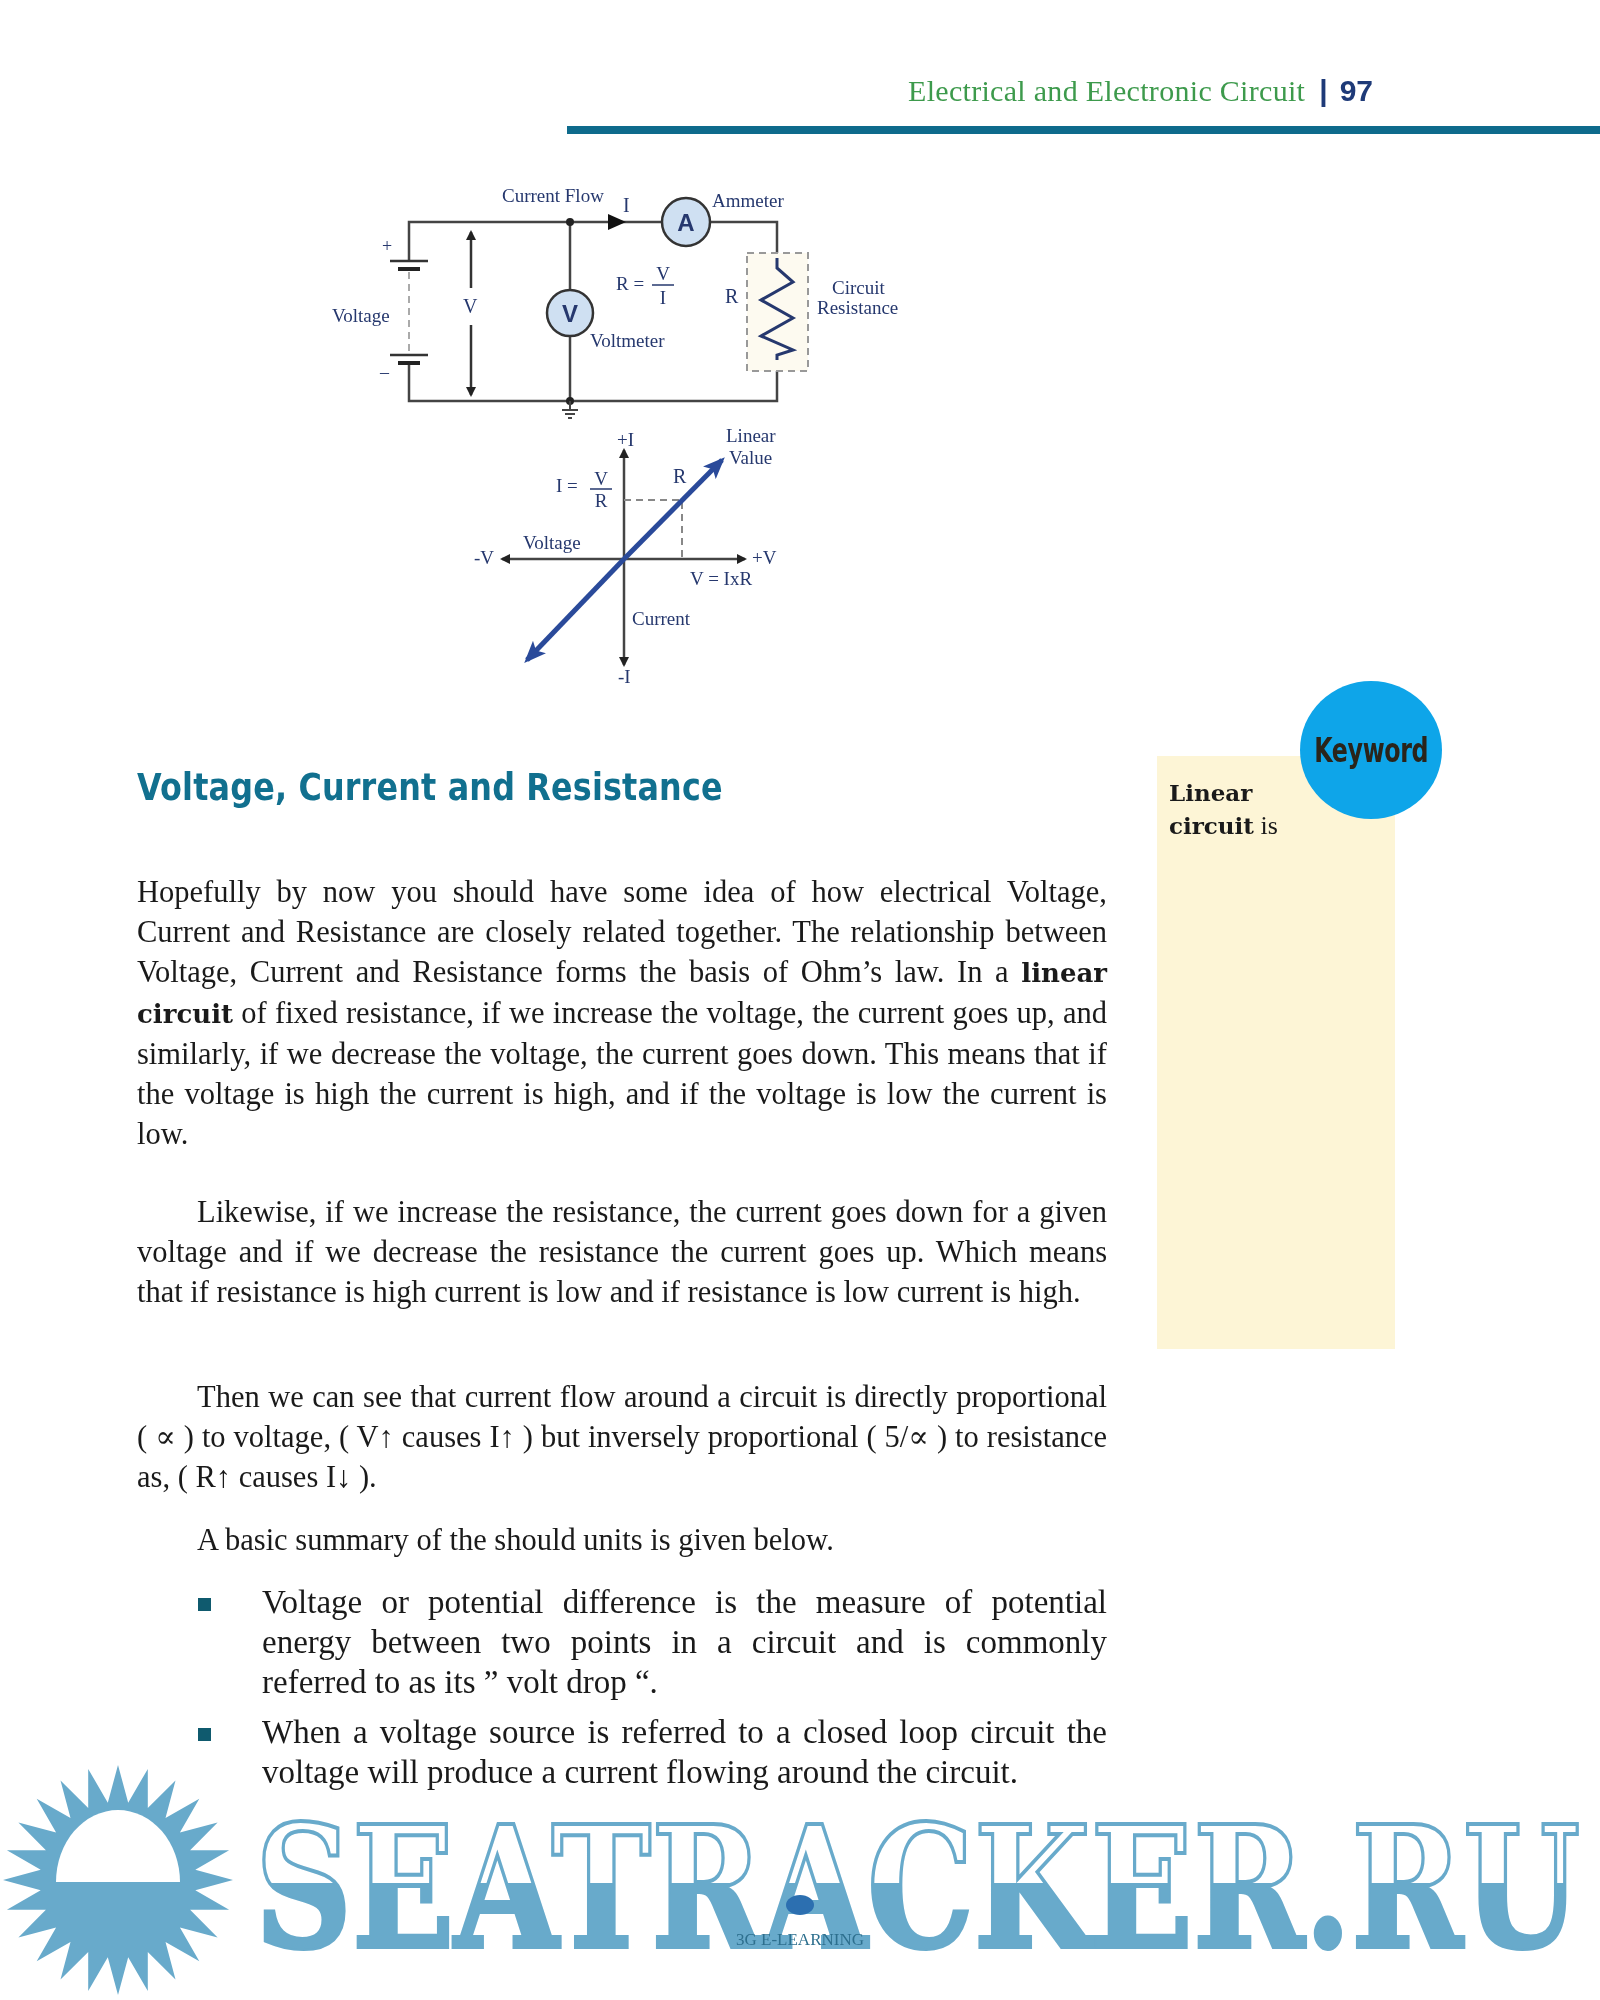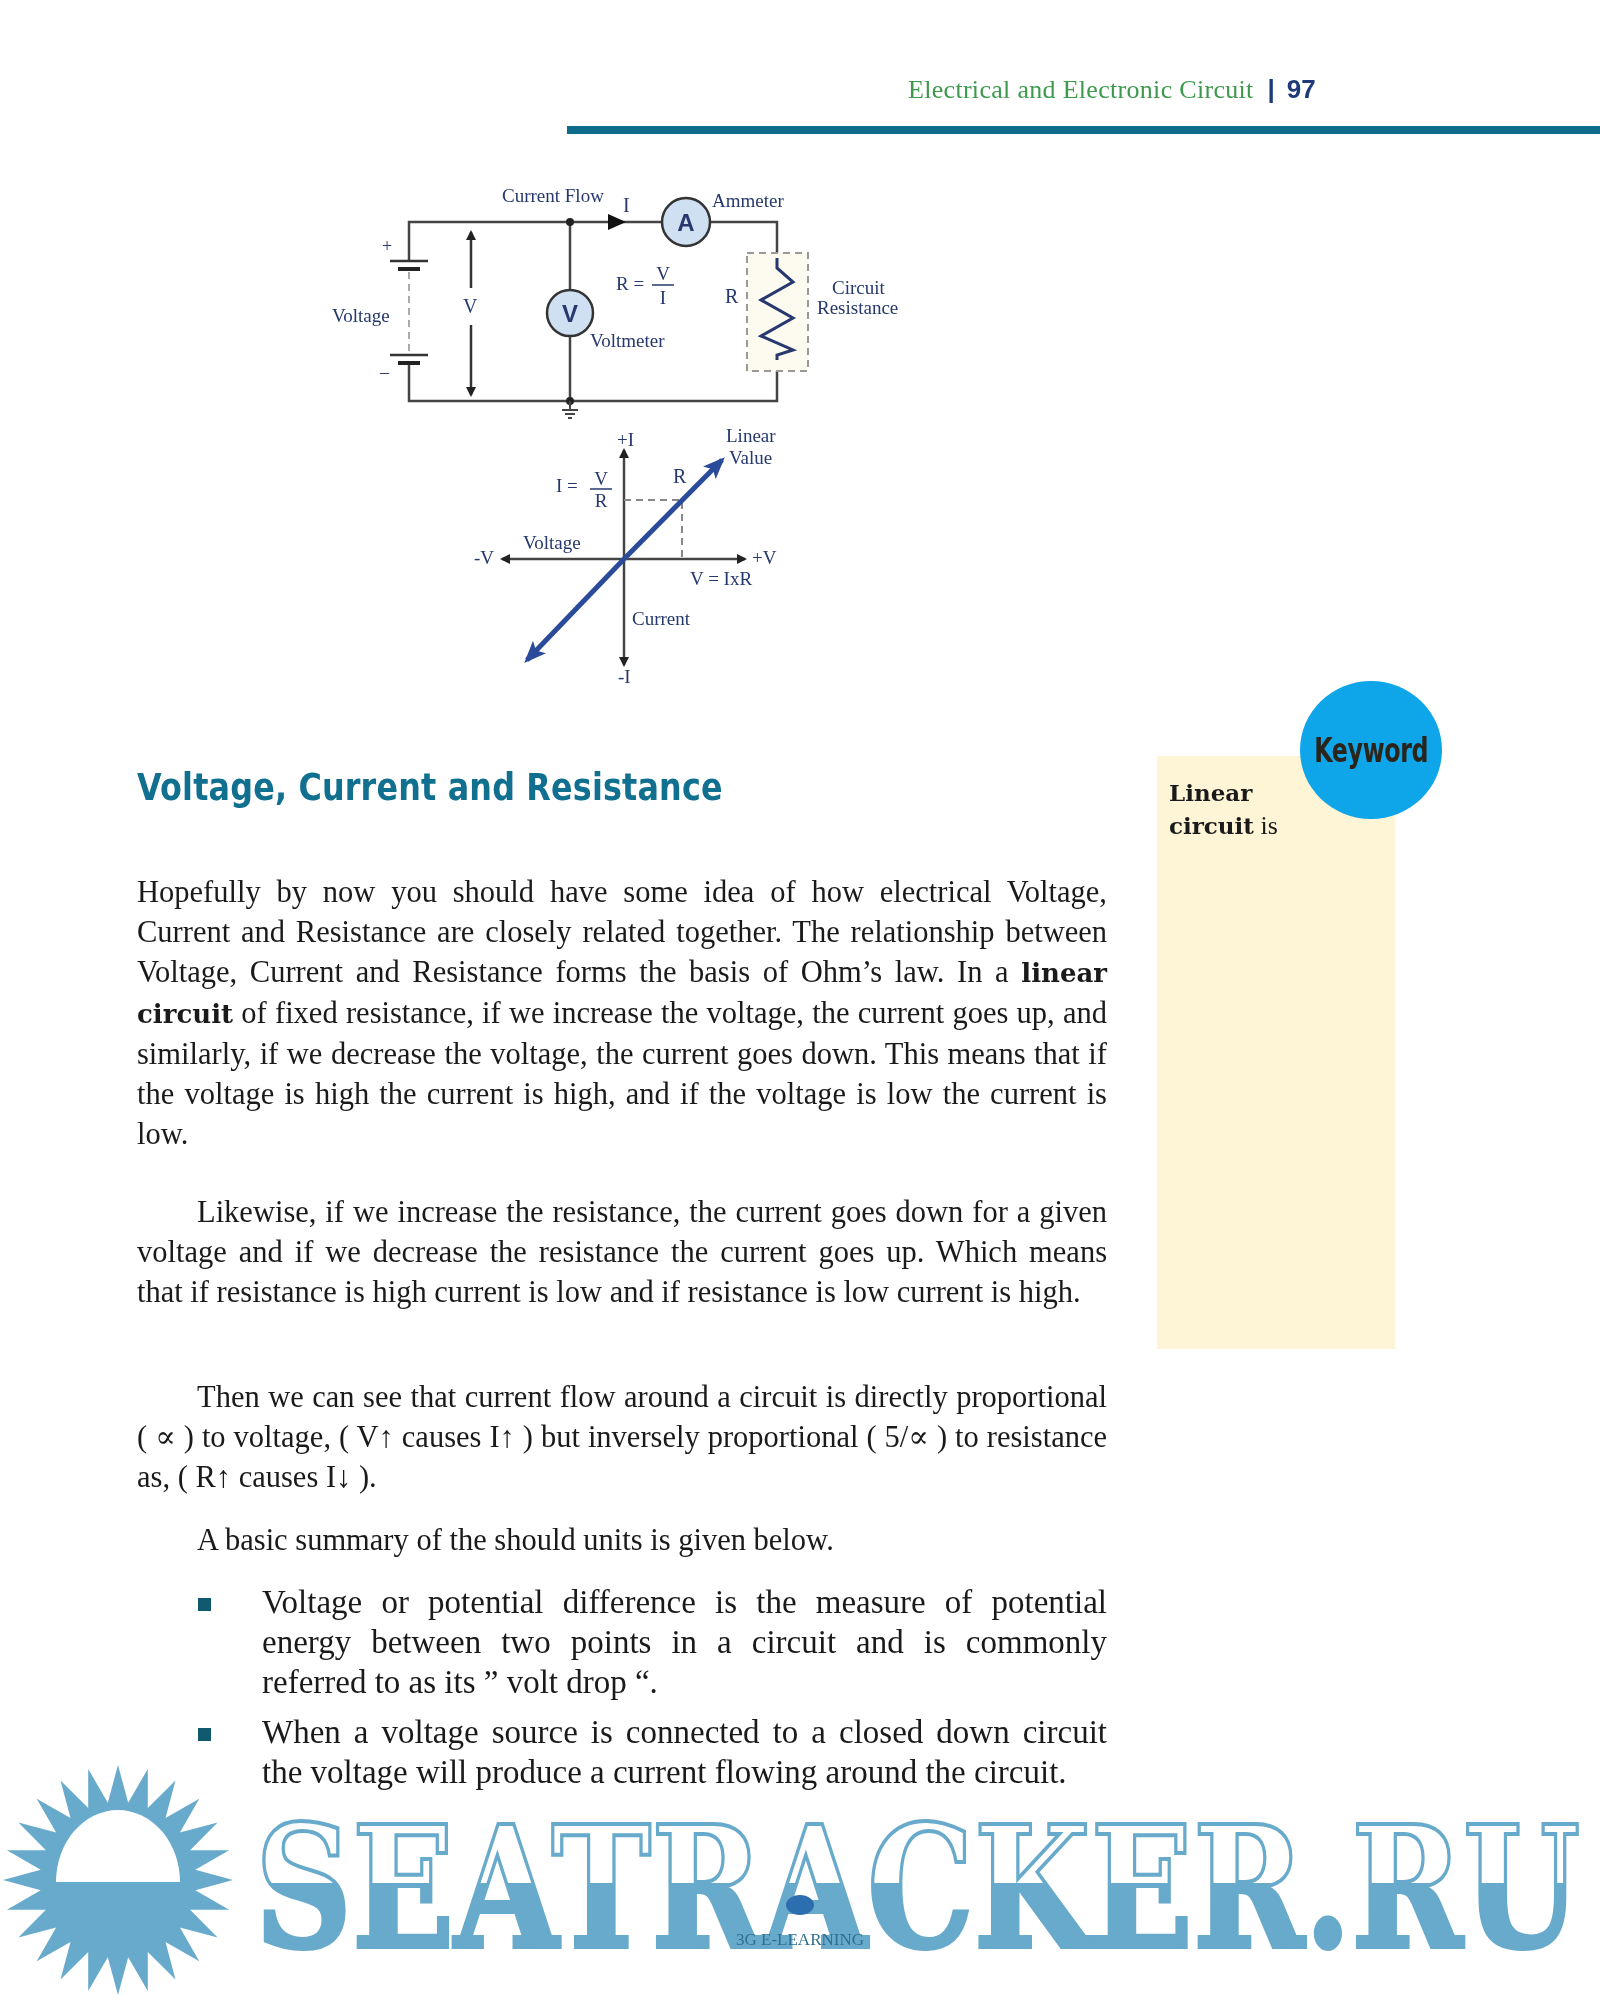--- a/index.html
+++ b/index.html
@@ -1,18 +1,18 @@
 <!DOCTYPE html>
 <html><head>
 <meta charset="utf-8">
 <style>
   html, body { margin:0; padding:0; }
   body { width:1600px; height:2000px; position:relative; background:#ffffff; overflow:hidden;
          font-family:"Liberation Serif", "DejaVu Serif", serif; color:#1a1a1a; }
-  #running-header { position:absolute; top:74px; left:908px; font-size:26px; white-space:nowrap;
+  #running-header { position:absolute; top:74px; left:908px; font-size:30px; white-space:nowrap;
          font-family:"Liberation Serif", serif; }
   #running-header .title { color:#3d9a4c; letter-spacing:0.3px; }
   #running-header .sep { color:#1e3a78; font-family:"Liberation Sans", sans-serif; font-weight:bold; margin:0 12px 0 14px; }
   #running-header .pnum { color:#1e3a78; font-family:"Liberation Sans", sans-serif; font-weight:bold; }
   #header-rule { position:absolute; left:567px; top:126px; width:1033px; height:8px; background:#0e6b8c; }
 
   #figure { position:absolute; left:0; top:0; width:1600px; height:720px; }
   #figure text { font-family:"Liberation Serif", serif; fill:#26386e; }
 
   h2#section-heading { position:absolute; top:766px; left:137px; margin:0; font-family:"DejaVu Sans", sans-serif;
@@ -141,21 +141,21 @@
 <p id="p3" class="para indent">Then we can see that current flow around a circuit is directly proportional ( ∝ ) to voltage, ( V↑ causes I↑ ) but inversely proportional ( 5/∝ ) to resistance as, ( R↑ causes I↓ ).</p>
 
 <p id="p4" class="para">A basic summary of the should units is given below.</p>
 
 <div id="bullet-1" class="bullet">
   <span class="sq"></span>
   <p class="btext">Voltage or potential difference is the measure of potential energy between two points in a circuit and is commonly referred to as its ” volt drop “.</p>
 </div>
 <div id="bullet-2" class="bullet">
   <span class="sq"></span>
-  <p class="btext">When a voltage source is connected to a closed down circuit the voltage will produce a current flowing around the circuit.</p>
+  <p class="btext">When a voltage source is referred to a closed loop circuit the voltage will produce a current flowing around the circuit.</p>
 </div>
 
 <div id="keyword-box"></div>
 <div id="keyword-badge">
   <span>Keyword</span>
 </div>
 <p id="keyword-text"><b>Linear</b><br><b>circuit</b><span> is</span><br></p>
 
 <svg id="watermark" viewBox="0 1760 1600 240" width="1600" height="240">
   <defs>

